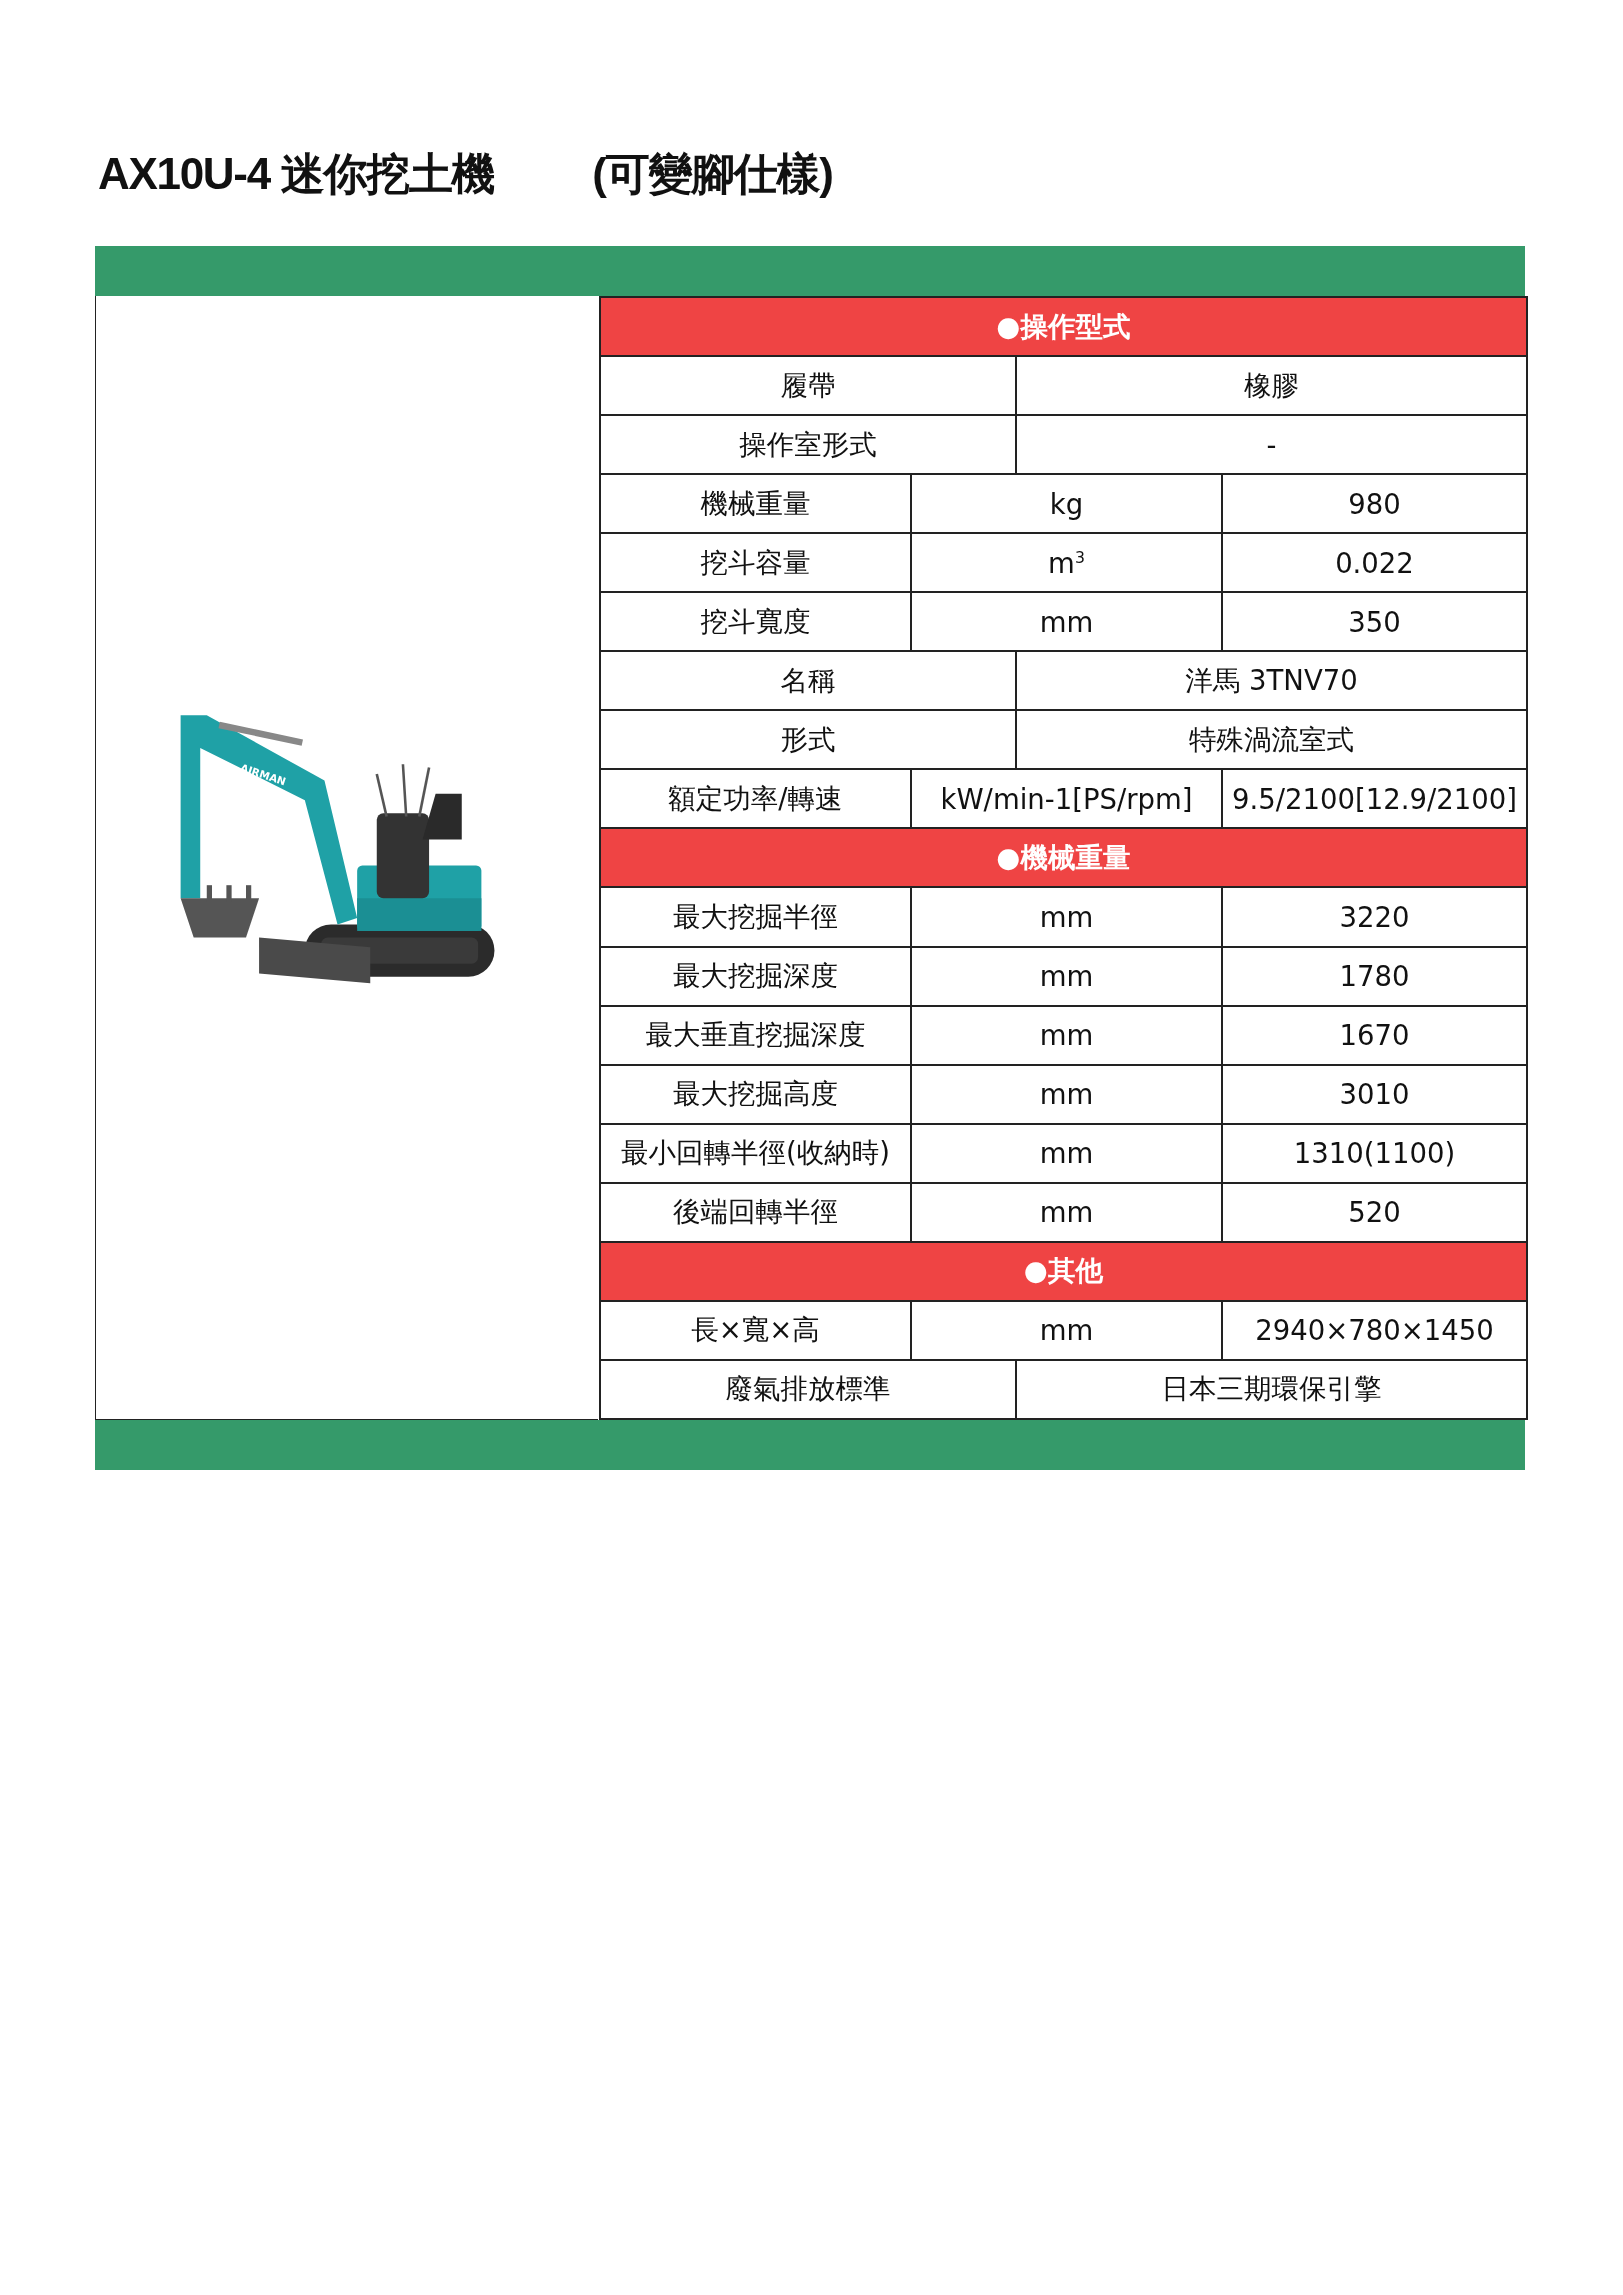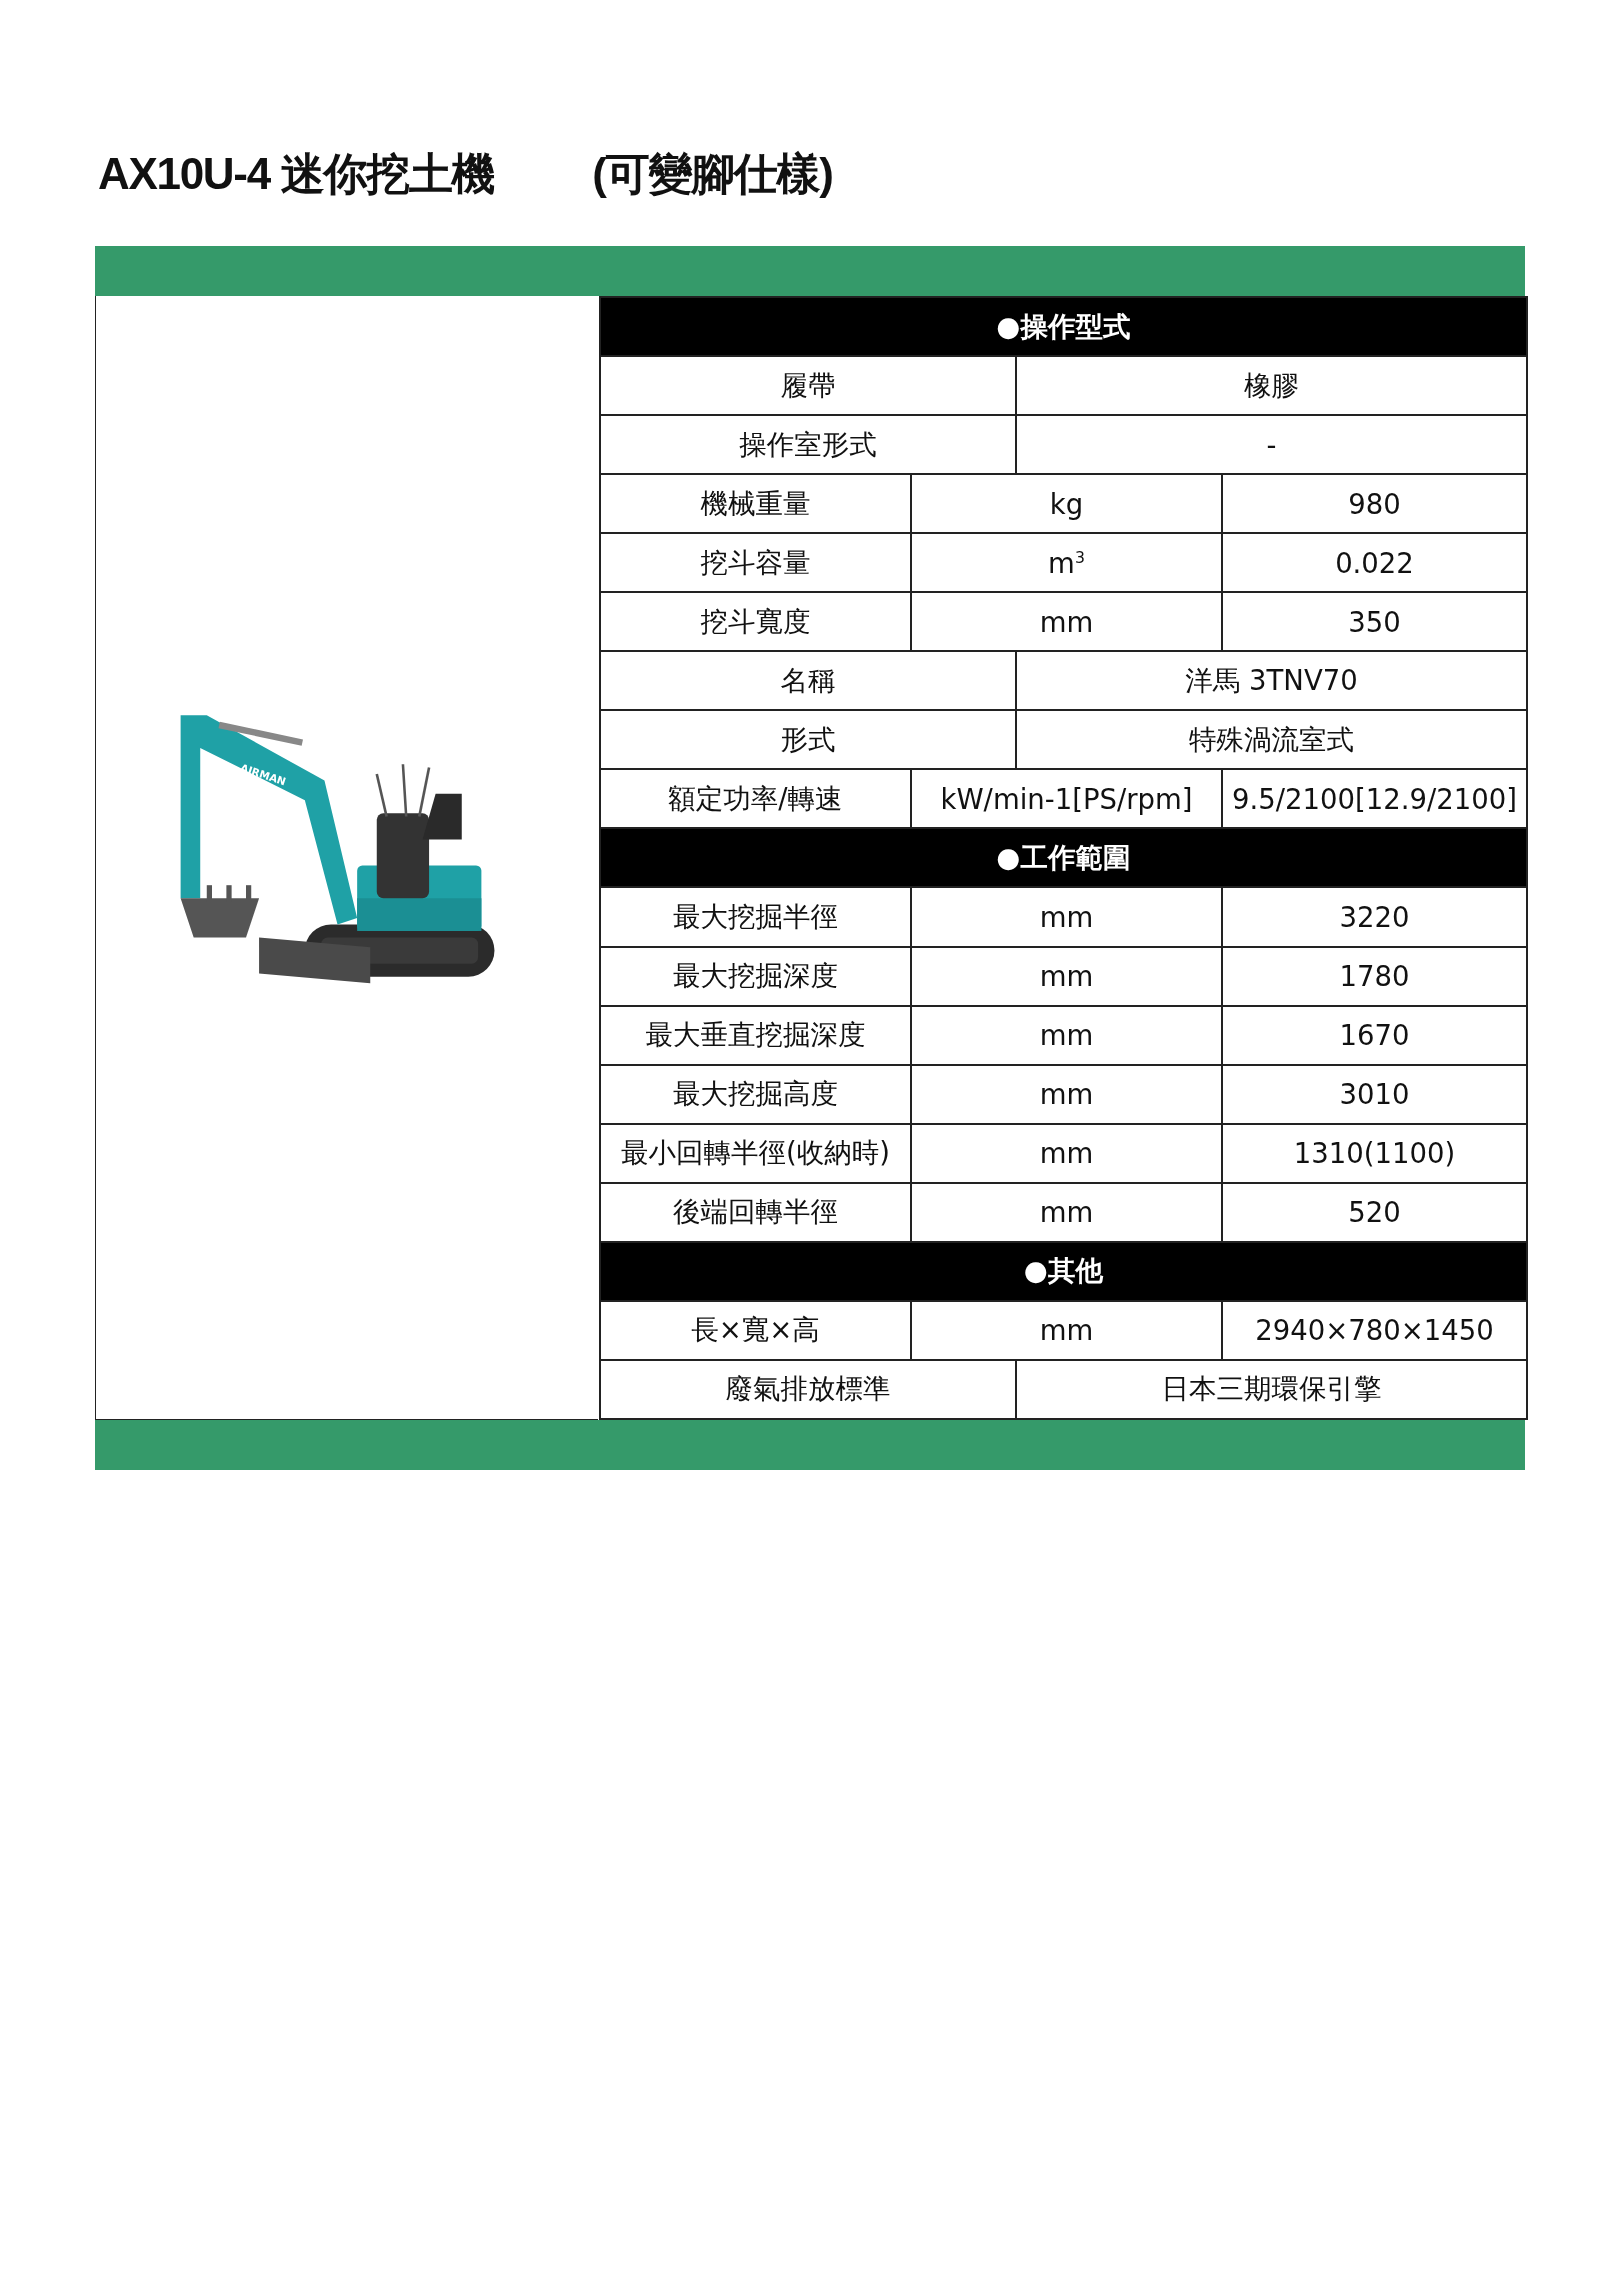--- a/index.html
+++ b/index.html
@@ -19,21 +19,21 @@
   }
   .spec {
     position:absolute; left:599px; top:296px; width:926px; height:1124px;
     border-collapse:collapse; table-layout:fixed;
   }
   .spec td {
     border:2px solid #222; height:47px; padding:0; text-align:center; vertical-align:middle;
     font-size:27.5px; font-family:"DejaVu Sans","Liberation Sans",sans-serif; color:#111;
   }
   .spec tr.section td {
-    background:#000000; color:#fff; font-weight:bold; font-size:27.5px;
+    background:#ef4444; color:#fff; font-weight:bold; font-size:27.5px;
   }
   .spec sup { font-size:15.7px; }
   .exc-wrap { position:absolute; left:65px; top:406px; width:340px; height:301px; }
 </style>
 </head>
 <body>
 
 <div class="title"><span>AX10U-4 迷你挖土機</span><span class="sub">(可變腳仕樣)</span></div>
 
 <div class="green-bar bar-top"></div>
@@ -111,21 +111,21 @@
       <td colspan="2">形式</td>
       <td colspan="2">特殊渦流室式</td>
     </tr>
     <tr>
       <td>額定功率/轉速</td>
       <td colspan="2">kW/min-1[PS/rpm]</td>
       <td>9.5/2100[12.9/2100]</td>
     </tr>
 
     <tr class="section">
-      <td colspan="4">●工作範圍</td>
+      <td colspan="4">●機械重量</td>
     </tr>
     <tr>
       <td>最大挖掘半徑</td>
       <td colspan="2">mm</td>
       <td>3220</td>
     </tr>
     <tr>
       <td>最大挖掘深度</td>
       <td colspan="2">mm</td>
       <td>1780</td>

